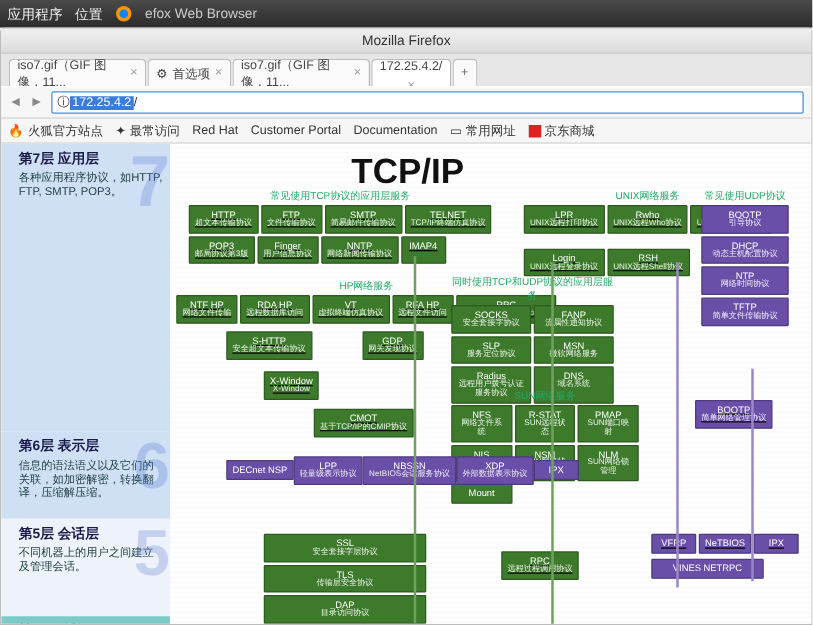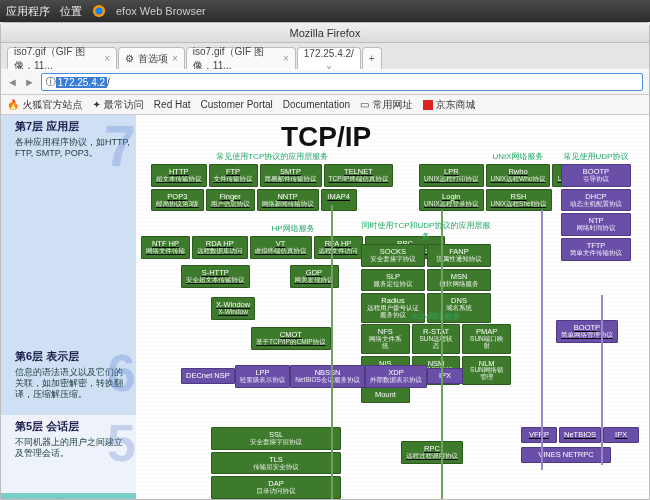--- a/index.html
+++ b/index.html
@@ -173,21 +173,21 @@
           </div>
       </div>
 
       <div class="grp" style="left:418px; top:36px;">
         <div class="grp-label">UNIX网络服务</div>
         <div class="boxrow" id="unix">
             <div class="bx  small"><span>LPR</span><span class="sub">UNIX远程打印协议</span></div>
             <div class="bx  small"><span>Rwho</span><span class="sub">UNIX远程Who协议</span></div>
             <div class="bx  small"><span>Rexec</span><span class="sub">UNIX远程执行协议</span></div>
           </div>
-        <div class="boxrow" style="margin-top:2px" id="unix2">
+        <div class="boxrow" style="margin-top:12px" id="unix2">
             <div class="bx  small"><span>Login</span><span class="sub">UNIX远程登录协议</span></div>
             <div class="bx  small"><span>RSH</span><span class="sub">UNIX远程Shell协议</span></div>
           </div>
       </div>
 
       <div class="grp" style="left:560px; top:36px; width:70px">
         <div class="grp-label">常见使用UDP协议</div>
         <div id="udp" style="display:flex;flex-direction:column;gap:2px">
             <div class="bx violet small"><span>BOOTP</span><span class="sub">引导协议</span></div>
             <div class="bx violet small"><span>DHCP</span><span class="sub">动态主机配置协议</span></div>

